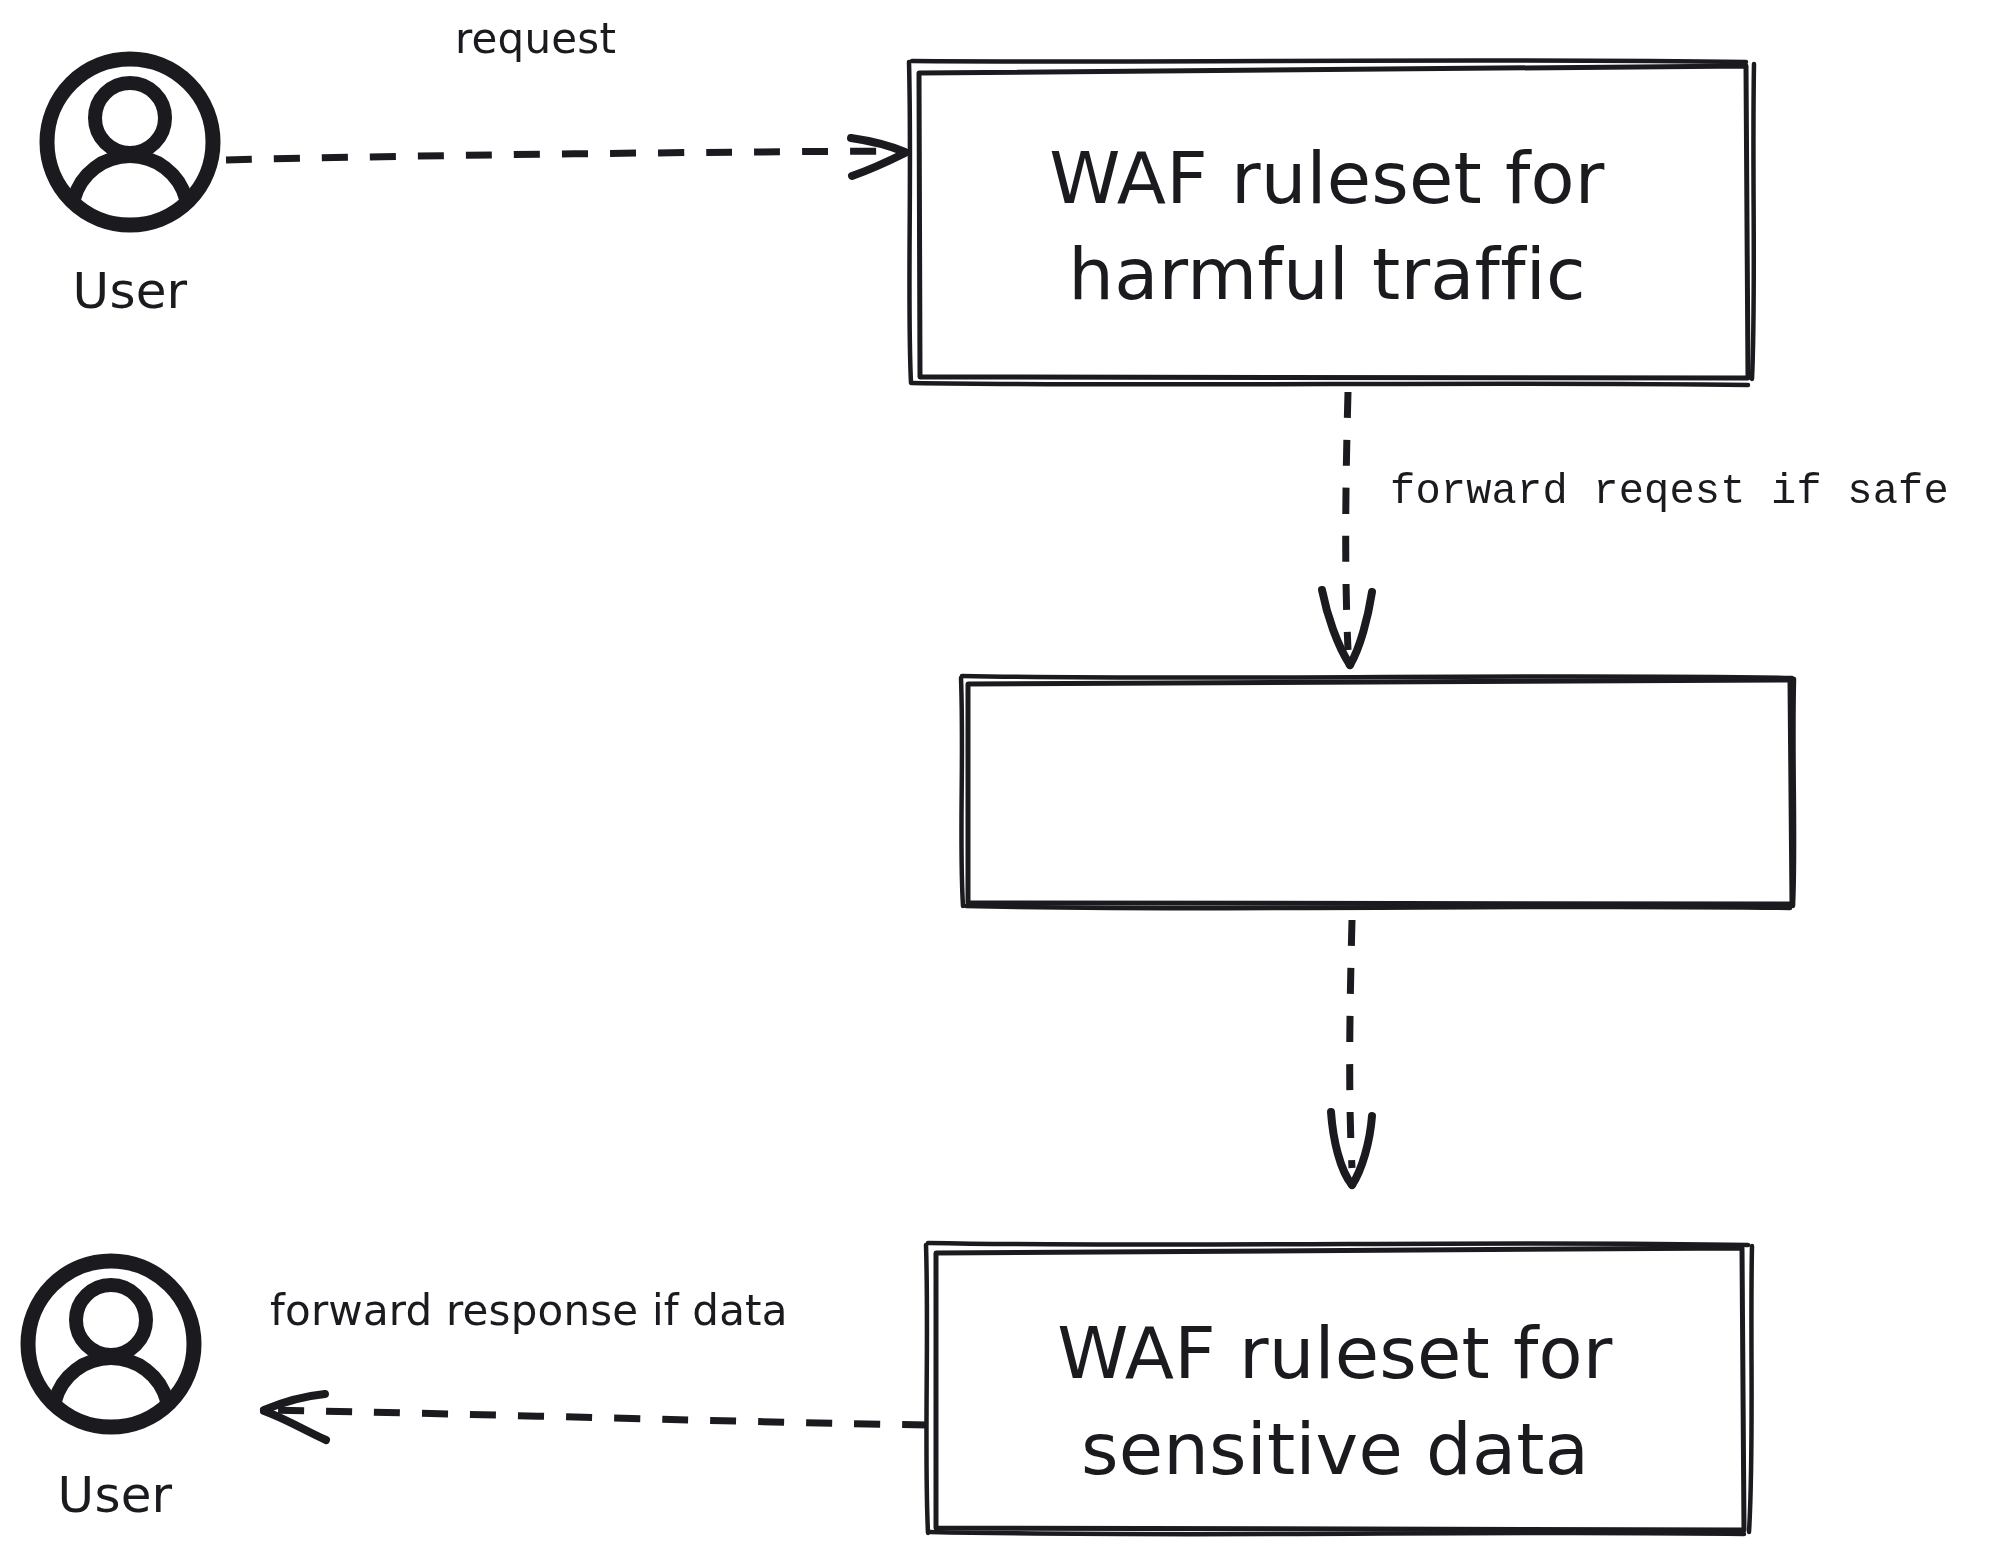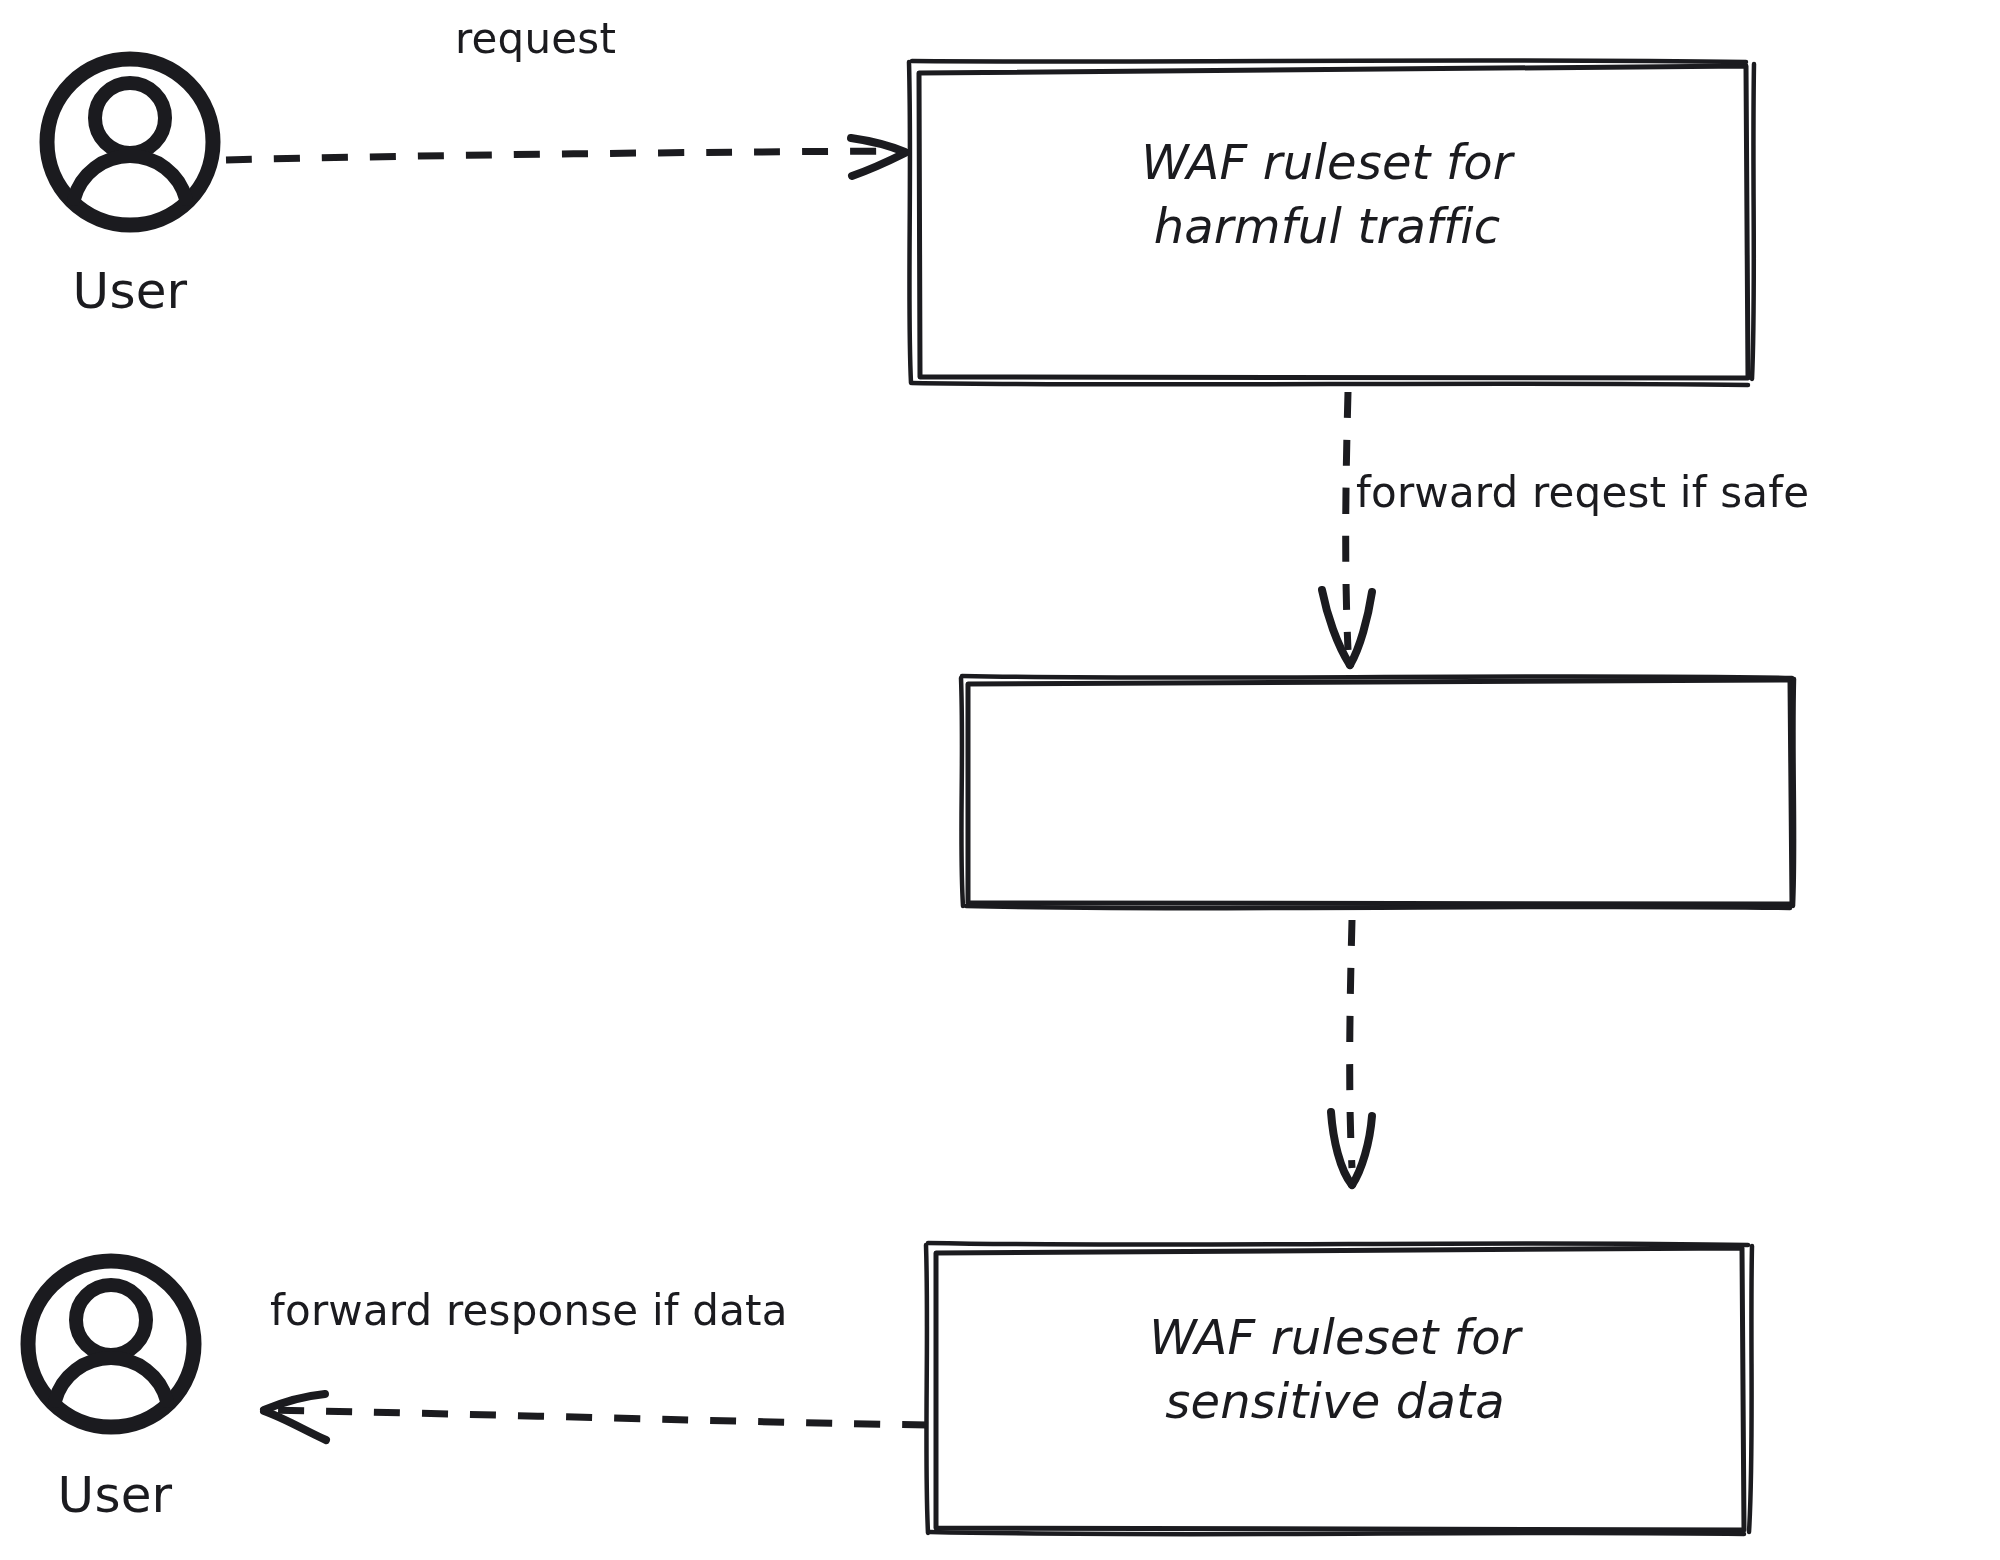--- a/index.html
+++ b/index.html
@@ -25,22 +25,21 @@
     position: absolute;
     text-align: center;
     color: #1b1b1f;
     line-height: 1.34;
     font-weight: 400;
     letter-spacing: 0.2px;
     white-space: pre-line;
     pointer-events: none;
   }
   .box-label {
-    font-size: 48px;
-    font-style: italic;
+    font-size: 72px;
   }
   .actor-label {
     font-size: 50px;
   }
   .edge-label {
     position: absolute;
     color: #1b1b1f;
     font-size: 42px;
     letter-spacing: 0.2px;
     white-space: nowrap;
@@ -128,21 +127,21 @@
 harmful traffic</div>
 
 
   <div class="node-label box-label" style="left:925px; top:1305px; width:820px;">WAF ruleset for
 sensitive data</div>
 
   <div class="node-label actor-label" style="left:5px; top:1462px; width:220px;">User</div>
 
   <div class="edge-label" style="left:455px; top:14px;">request</div>
 
-  <div class="edge-label" style="left:1356px; top:468px;">forward reqest if safe</div>
+  <div class="edge-label" style="left:1390px; top:468px;font-family:Liberation Mono, monospace;">forward reqest if safe</div>
 
   <div class="edge-label" style="left:270px; top:1286px;">forward response if data</div>
 
   <div class="hit" style="left:40px; top:52px; width:180px; height:180px;"></div>
   <div class="hit" style="left:908px; top:58px; width:846px; height:330px;"></div>
   <div class="hit" style="left:958px; top:674px; width:840px; height:238px;"></div>
   <div class="hit" style="left:924px; top:1240px; width:830px; height:296px;"></div>
   <div class="hit" style="left:22px; top:1255px; width:180px; height:178px;"></div>
 
 </div>

